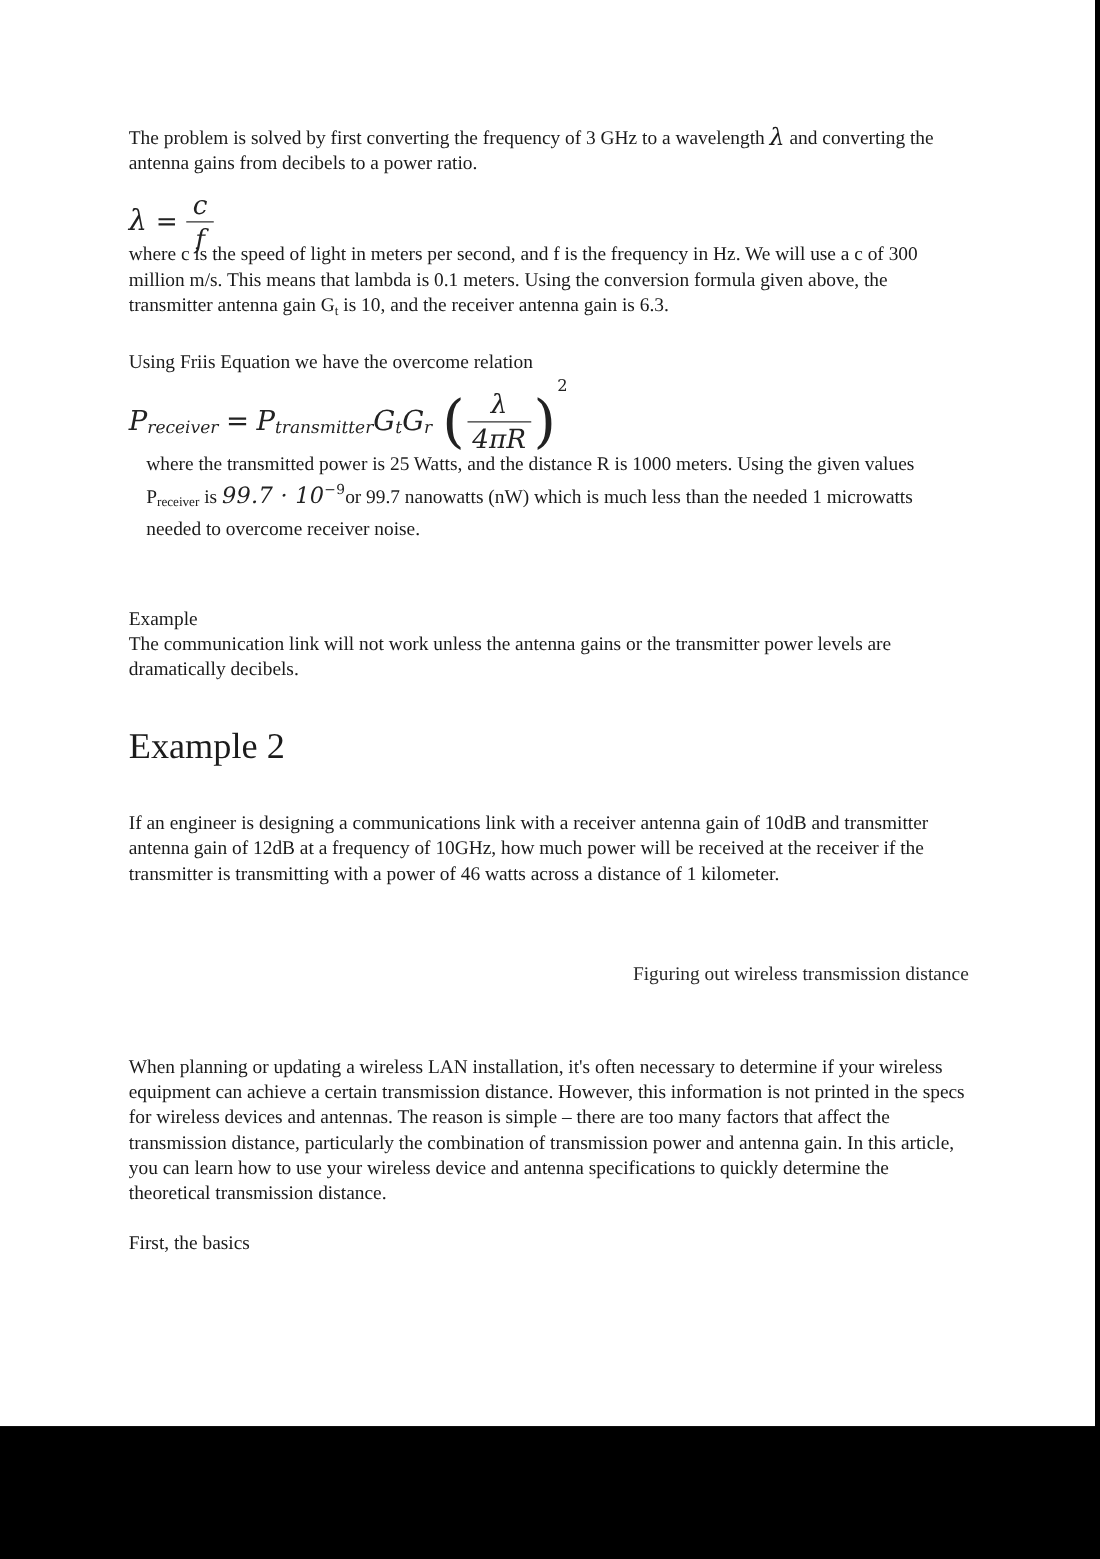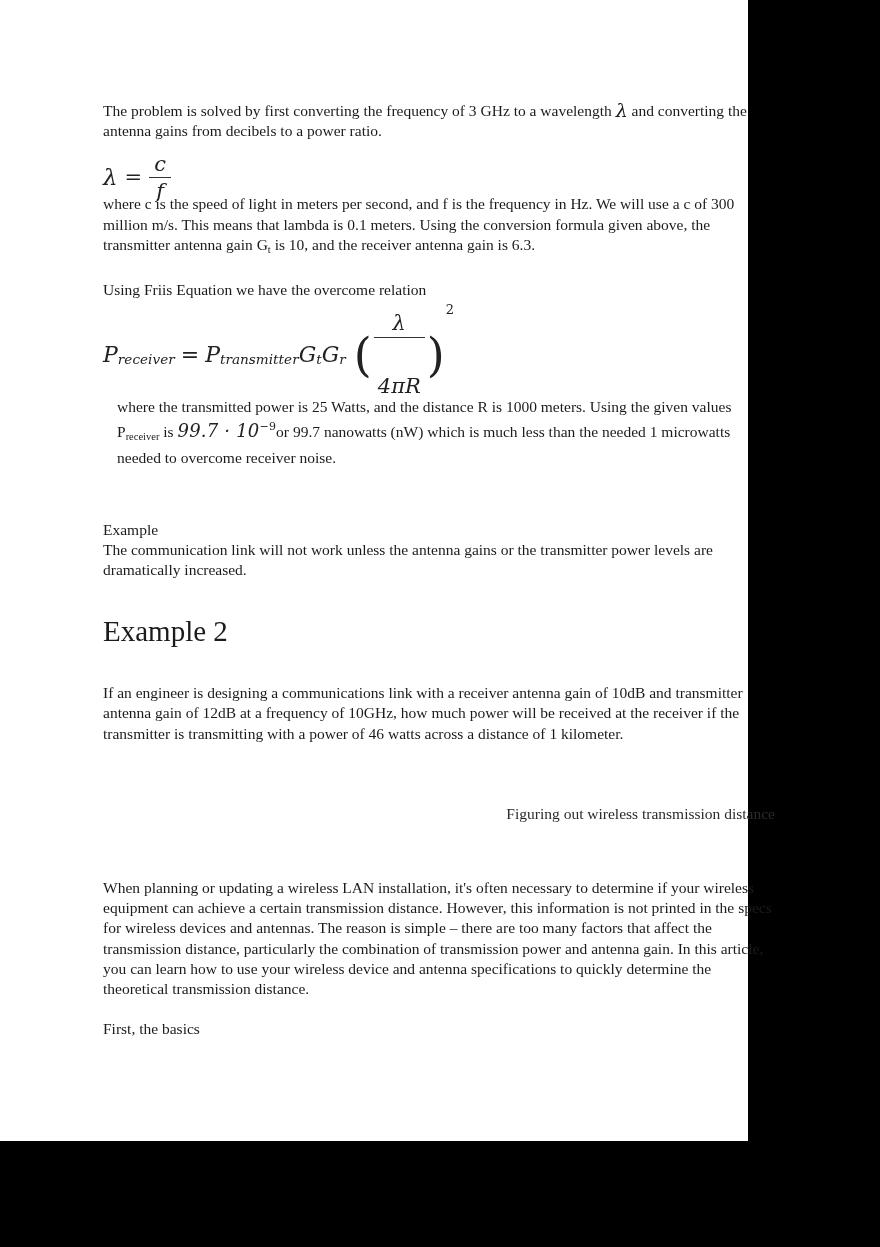--- a/index.html
+++ b/index.html
@@ -10,21 +10,21 @@
   body {
     width: 880px;
     height: 1247px;
     overflow: hidden;
     font-family: "Liberation Serif", serif;
   }
   .page {
     position: absolute;
     left: 0;
     top: 0;
-    width: 748px;
+    width: 876px;
     height: 1141px;
     background: #ffffff;
   }
   .bottom-band {
     position: absolute;
     left: 0;
     top: 1141px;
     width: 880px;
     height: 106px;
     background: #000000;
@@ -130,21 +130,21 @@
   }
   .frac-big {
     display: inline-flex;
     flex-direction: column;
     align-items: center;
     font-size: 21px;
     margin: 0 2px;
   }
   .frac-big .num { font-style: italic; padding: 0 4px; }
   .frac-big .bar { width: 100%; height: 1px; background: #333; margin: 3px 0; }
-  .frac-big .den { padding: 0 4px; font-style: italic; margin-top: 35px; }
+  .frac-big .den { padding: 0 4px; font-style: italic; }
   .exp2 {
     font-size: 13px;
     font-style: normal;
     align-self: flex-start;
     position: relative;
     top: -10px;
     left: 1px;
     font-family: "DejaVu Serif", serif;
   }
   .friis-tail {
@@ -242,21 +242,21 @@
         <span class="exp2">2</span>
       </span>
       <span class="friis-tail">
         <span>where the transmitted power is 25 Watts, and the distance R is 1000 meters. Using the given values P</span><span class="subtext">receiver</span><span> is </span><span class="pow-inline"><span>99.7 · 10</span><span class="sup">−9</span></span><span>or 99.7 nanowatts (nW) which is much less than the needed 1 microwatts needed to overcome receiver noise.</span>
       </span>
     </div>
 
     <div class="gap-xl"></div>
 
     <p>Example</p>
-    <p>The communication link will not work unless the antenna gains or the transmitter power levels are dramatically increased.</p>
+    <p>The communication link will not work unless the antenna gains or the transmitter power levels are dramatically decibels.</p>
 
     <div class="gap-lg"></div>
 
     <h2 class="example">Example 2</h2>
 
     <div class="gap-lg"></div>
 
     <p>If an engineer is designing a communications link with a receiver antenna gain of 10dB and transmitter antenna gain of 12dB at a frequency of 10GHz, how much power will be received at the receiver if the transmitter is transmitting with a power of 46 watts across a distance of 1 kilometer.</p>
 
     <div style="height:60px"></div>

